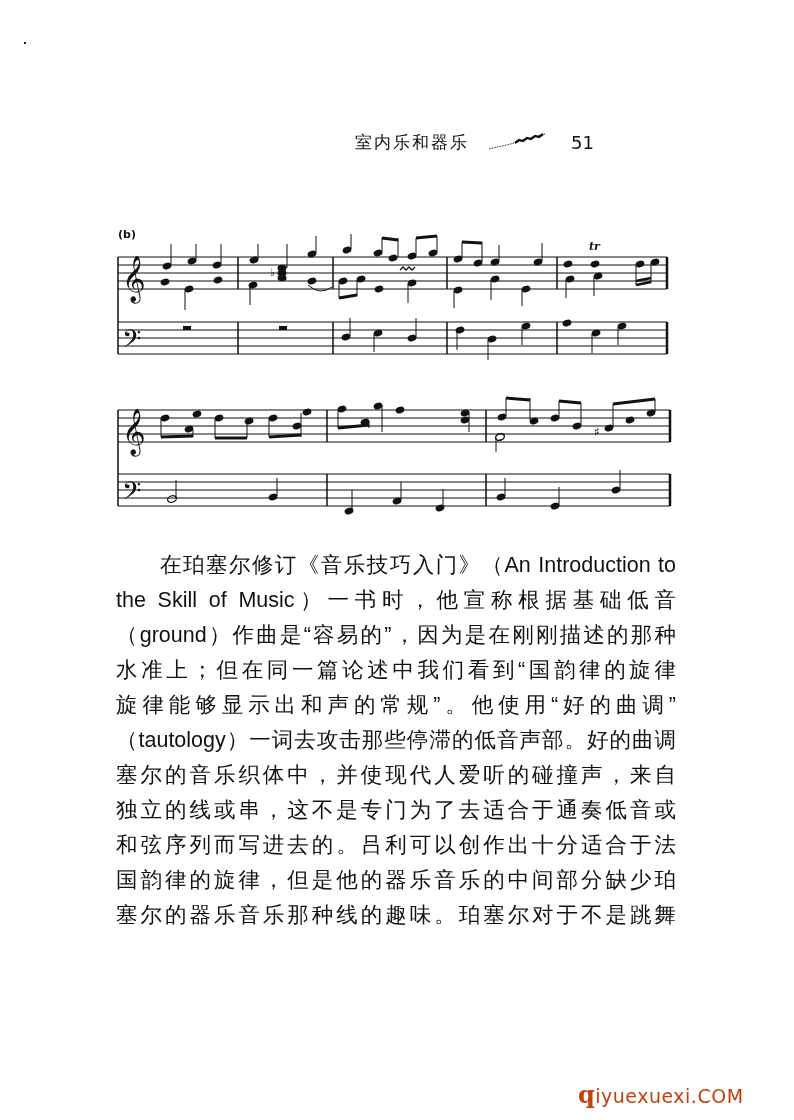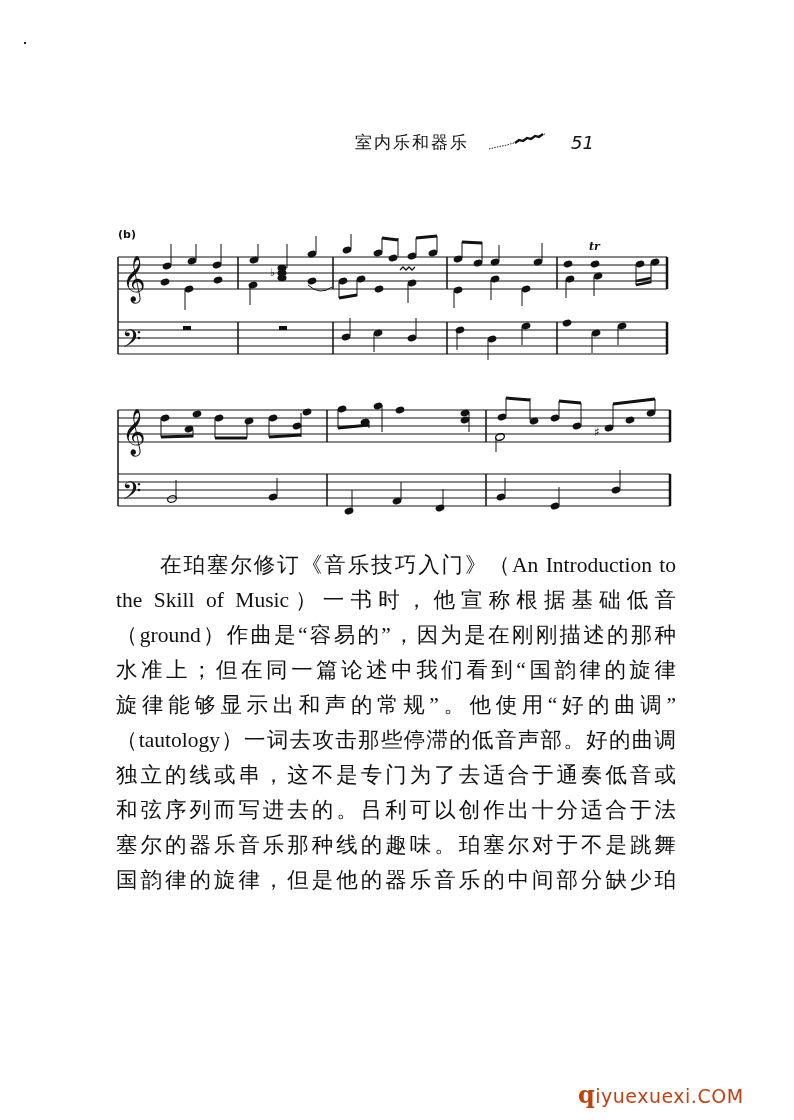--- a/index.html
+++ b/index.html
@@ -2,24 +2,24 @@
 <html><head>
 <meta charset="utf-8">
 <style>
   html, body { margin: 0; padding: 0; background: #ffffff; }
   body { width: 794px; height: 1120px; position: relative; overflow: hidden; font-family: "DejaVu Serif", "Liberation Serif", serif; color: #111; }
   .page { position: absolute; left: 0; top: 0; width: 794px; height: 1120px; background: #fff; }
   .stray-dot { position: absolute; left: 24px; top: 42px; width: 2px; height: 2px; background: #222; }
   .running-header { position: absolute; top: 130px; left: 355px; height: 24px; display: flex; align-items: center; }
   .header-title { font-family: "DejaVu Sans", sans-serif; font-weight: normal; font-size: 17px; letter-spacing: 2px; color: #111; }
   .header-ornament { margin-left: 18px; width: 60px; height: 20px; }
-  .page-number { margin-left: 24px; font-family: "DejaVu Sans", sans-serif; font-size: 18px; color: #111; font-style: italic; }
+  .page-number { margin-left: 24px; font-family: "DejaVu Sans", sans-serif; font-size: 18px; color: #111; }
   .score { position: absolute; left: 0; top: 0; width: 794px; height: 520px; }
   .example-label { position: absolute; left: 118px; top: 228px; font-family: "DejaVu Sans", sans-serif; font-weight: bold; font-size: 11px; color: #111; }
-  .body-text { position: absolute; left: 116px; top: 548px; width: 560px; font-family: Liberation Serif, serif; font-size: 21.5px; line-height: 35px; color: #111; text-align: justify; }
+  .body-text { position: absolute; left: 116px; top: 548px; width: 560px; font-family: Liberation Sans, sans-serif; font-size: 21.5px; line-height: 35px; color: #111; text-align: justify; }
   .body-line { display: block; white-space: nowrap; height: 35px; text-align-last: justify; text-align: justify; }
   .body-line.first { padding-left: 44px; }
   .watermark { position: absolute; left: 578px; top: 1080px; font-family: "DejaVu Sans", sans-serif; font-size: 19px; color: #c2410c; letter-spacing: 0.5px; }
   .watermark .wm-q { font-family: "DejaVu Serif", serif; font-weight: bold; font-size: 24px; }
 </style>
 </head>
 <body>
 
 <div class="page">
   <div class="stray-dot"></div>
@@ -291,22 +291,23 @@
     </g>
   </svg>
 
   <div class="body-text">
     <span class="body-line first">在珀塞尔修订《音乐技巧入门》（An Introduction to</span>
     <span class="body-line">the Skill of Music）一书时，他宣称根据基础低音</span>
     <span class="body-line">（ground）作曲是“容易的”，因为是在刚刚描述的那种</span>
     <span class="body-line">水准上；但在同一篇论述中我们看到“国韵律的旋律</span>
     <span class="body-line">旋律能够显示出和声的常规”。他使用“好的曲调”</span>
     <span class="body-line">（tautology）一词去攻击那些停滞的低音声部。好的曲调</span>
+    <span class="body-line">塞尔的音乐织体中，并使现代人爱听的碰撞声，来自</span>
     <span class="body-line">独立的线或串，这不是专门为了去适合于通奏低音或</span>
     <span class="body-line">和弦序列而写进去的。吕利可以创作出十分适合于法</span>
+    <span class="body-line">国韵律的旋律，但是他的器乐音乐的中间部分缺少珀</span>
     <span class="body-line">塞尔的器乐音乐那种线的趣味。珀塞尔对于不是跳舞</span>
-    <span class="body-line">国韵律的旋律，但是他的器乐音乐的中间部分缺少珀</span>
   </div>
 
   <div class="watermark">
     <span class="wm-q">q</span><span>iyuexuexi.COM</span>
   </div>
 </div>
 
 </body></html>

